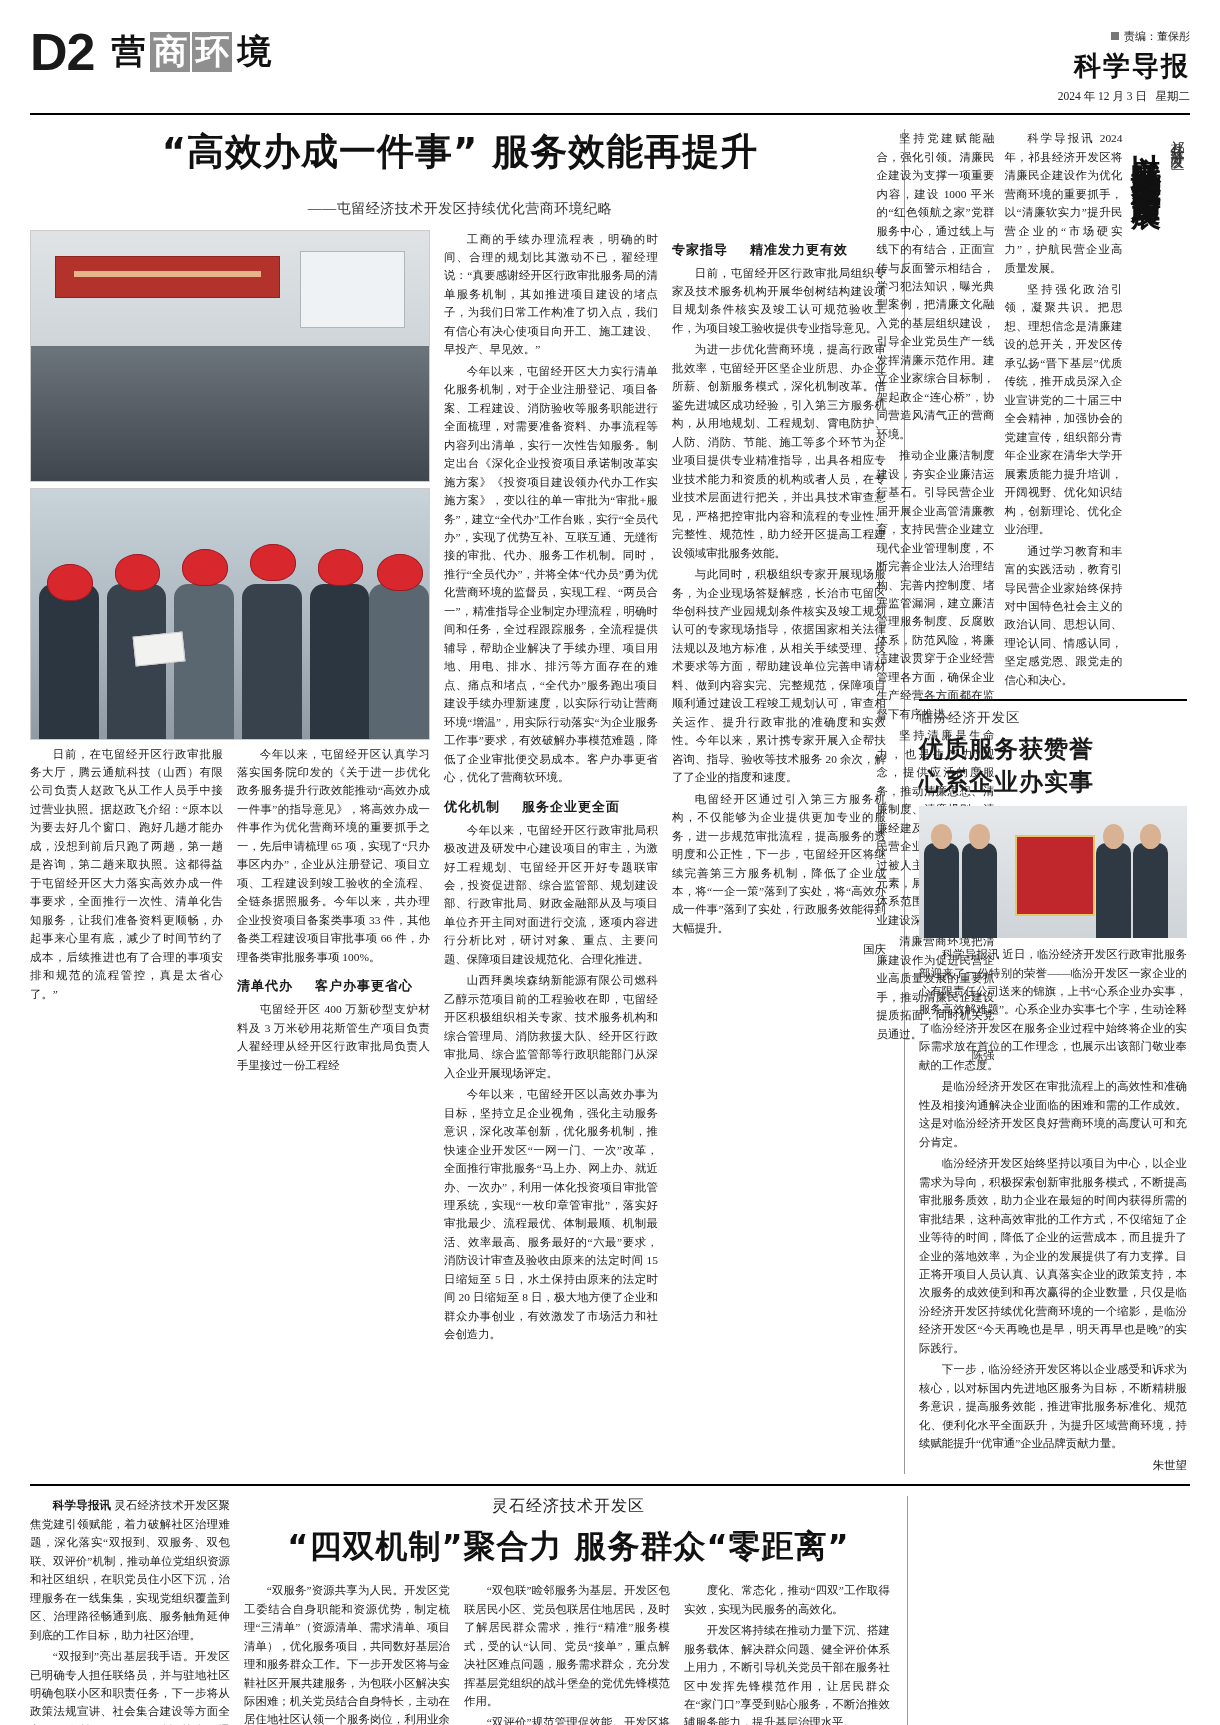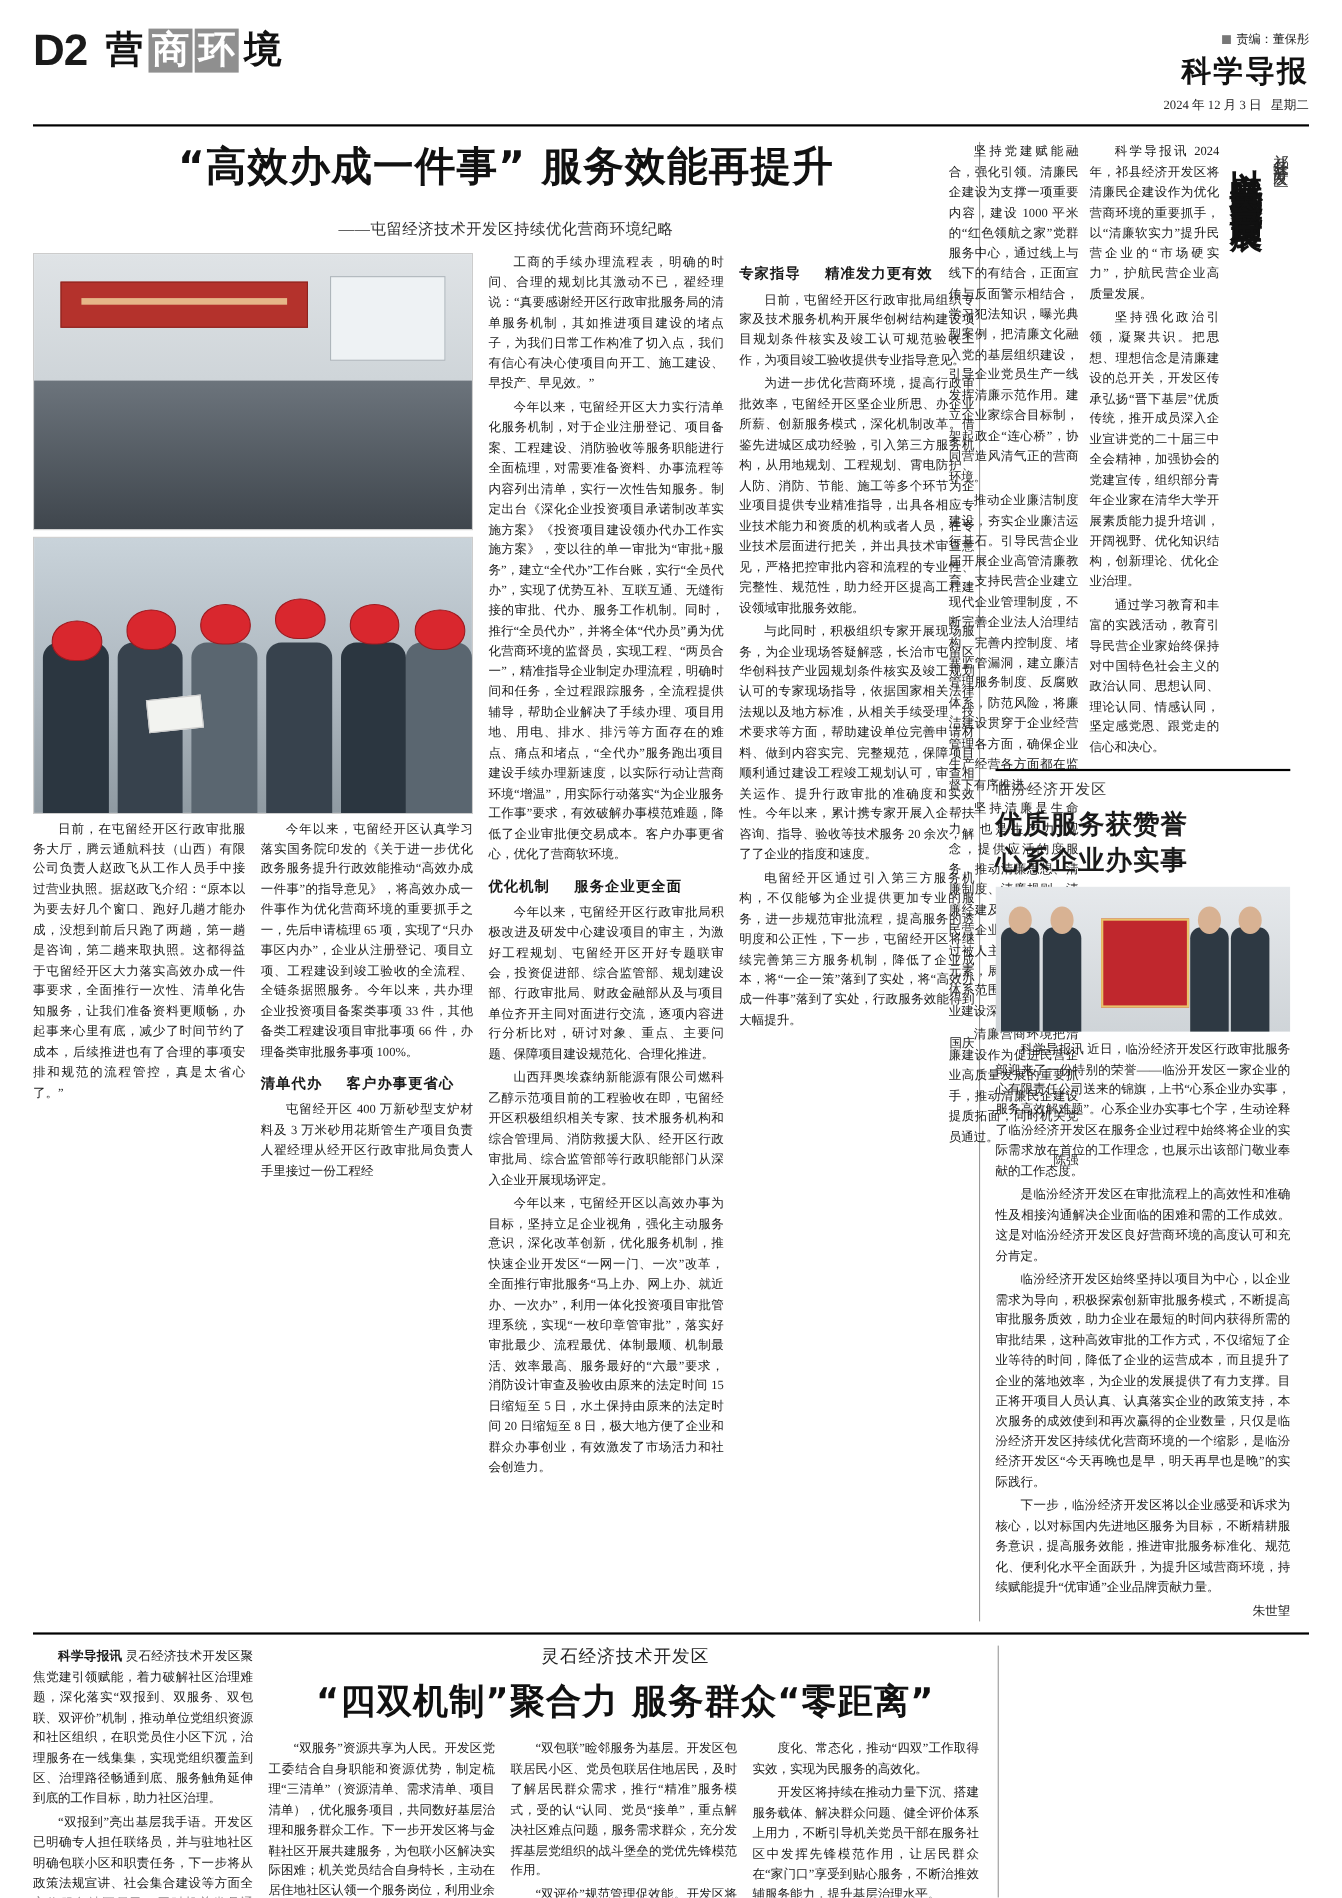--- a/index.html
+++ b/index.html
@@ -2,32 +2,32 @@
 <html><head>
 <meta charset="utf-8">
 <style>
   html,body{margin:0;padding:0;background:#fff;}
   body{width:1220px;height:1725px;font-family:"Liberation Serif",serif;color:#1a1a1a;}
   .page{position:relative;width:1220px;height:1725px;box-sizing:border-box;padding:26px 30px 10px 30px;}
 
   
   .masthead{display:flex;align-items:flex-start;justify-content:space-between;border-bottom:2px solid #000;padding-bottom:8px;}
   .mast-left{display:flex;align-items:center;gap:14px;}
-  .pageno{font-family:"Liberation Sans",sans-serif;font-weight:bold;font-size:40px;letter-spacing:-1px;line-height:1;}
+  .pageno{font-family:"Liberation Sans",sans-serif;font-weight:bold;font-size:52px;letter-spacing:-1px;line-height:1;}
   .section-box{display:flex;align-items:center;gap:2px;}
   .sec-char{font-family:"DejaVu Sans",sans-serif;font-weight:bold;font-size:34px;color:#111;padding:2px 3px;line-height:1.05;}
   .sec-char.inv{background:#8f8f8f;color:#fff;}
   .mast-right{text-align:right;font-size:11px;line-height:1.5;padding-top:2px;}
   .editor-line{display:flex;align-items:center;justify-content:flex-end;gap:5px;color:#222;font-size:11px;}
   .sq{display:inline-block;width:8px;height:8px;background:#777;}
   .paper-title{font-family:"DejaVu Serif",serif;font-weight:bold;font-size:27px;letter-spacing:2px;margin:1px 0 2px 0;color:#111;}
   .paper-date{font-size:11.5px;color:#222;}
 
   
-  .zone-top{display:flex;gap:0;margin-top:14px;}
+  .zone-top{display:flex;gap:14px;margin-top:14px;}
   .lead{width:860px;}
   .rail{width:268px;border-left:1px solid #999;padding-left:14px;}
 
   .lead-title{font-family:"DejaVu Sans",sans-serif;font-weight:bold;font-size:37px;text-align:center;letter-spacing:1px;line-height:1.25;color:#111;}
   .lead-sub{text-align:center;font-size:14px;color:#333;margin-top:24px;letter-spacing:.5px;}
 
   .lead-body{display:flex;gap:14px;margin-top:12px;}
   .col{font-size:11.4px;line-height:1.62;text-align:justify;}
   .col p{margin:0 0 3px 0;text-indent:2em;}
   .col h4{font-family:"DejaVu Sans",sans-serif;font-size:13px;margin:9px 0 4px 0;font-weight:bold;letter-spacing:1px;text-indent:0;}

